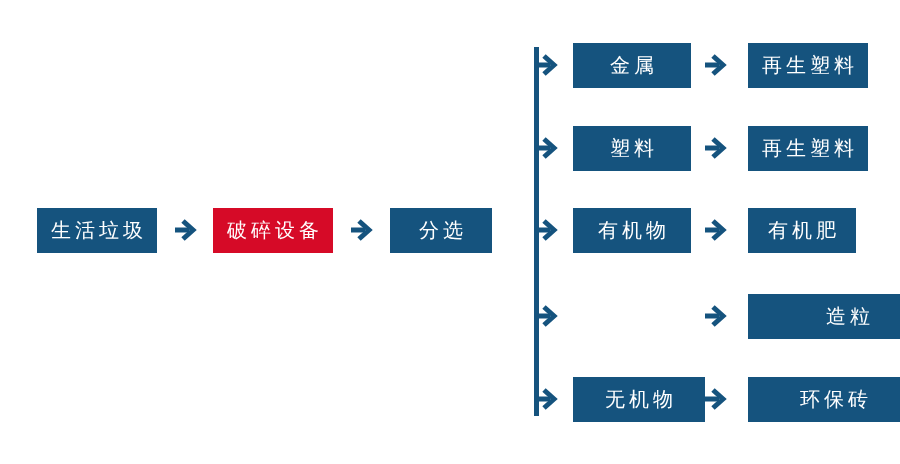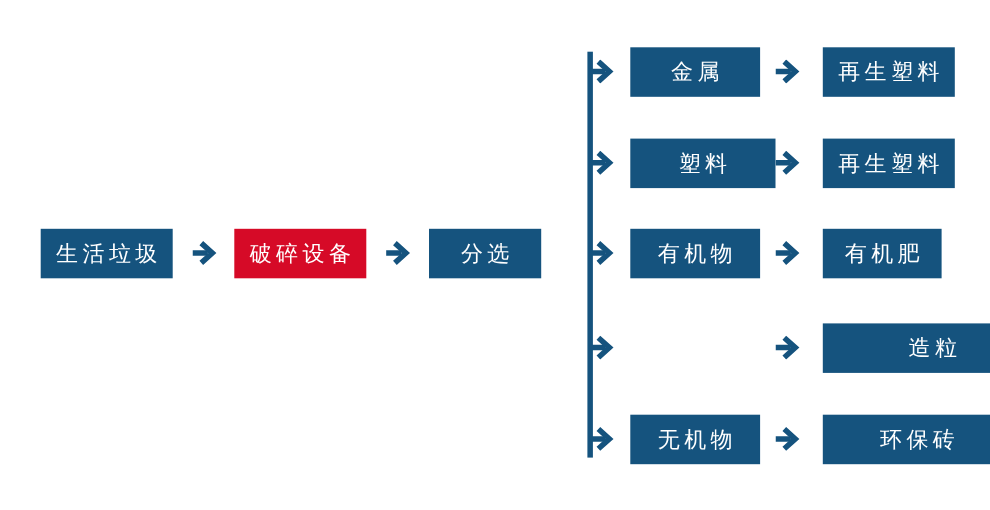--- a/index.html
+++ b/index.html
@@ -80,21 +80,21 @@
   <svg class="arrow" style="left:705px; top:54px;" viewBox="0 0 24 22">
     <path d="M0 11 H14"></path>
       <path d="M8 2 L18 11 L8 20"></path>
   </svg>
   <div class="node blue" style="left:748px; top:43px; width:120px;">再生塑料</div>
 
   <svg class="arrow" style="left:536px; top:137px;" viewBox="0 0 24 22">
     <path d="M0 11 H14"></path>
       <path d="M8 2 L18 11 L8 20"></path>
   </svg>
-  <div class="node blue" style="left:573px; top:126px; width:132px;">塑料</div>
+  <div class="node blue" style="left:573px; top:126px; width:118px;">塑料</div>
   <svg class="arrow" style="left:705px; top:137px;" viewBox="0 0 24 22">
     <path d="M0 11 H14"></path>
       <path d="M8 2 L18 11 L8 20"></path>
   </svg>
   <div class="node blue" style="left:748px; top:126px; width:120px;">再生塑料</div>
 
   <svg class="arrow" style="left:536px; top:219px;" viewBox="0 0 24 22">
     <path d="M0 11 H14"></path>
       <path d="M8 2 L18 11 L8 20"></path>
   </svg>
@@ -112,20 +112,20 @@
   <svg class="arrow" style="left:705px; top:305px;" viewBox="0 0 24 22">
     <path d="M0 11 H14"></path>
       <path d="M8 2 L18 11 L8 20"></path>
   </svg>
   <div class="node blue" style="left:748px; top:294px; width:120px;padding-left:40px;">造粒</div>
 
   <svg class="arrow" style="left:536px; top:388px;" viewBox="0 0 24 22">
     <path d="M0 11 H14"></path>
       <path d="M8 2 L18 11 L8 20"></path>
   </svg>
-  <div class="node blue" style="left:573px; top:377px; width:118px;">无机物</div>
+  <div class="node blue" style="left:573px; top:377px; width:132px;">无机物</div>
   <svg class="arrow" style="left:705px; top:388px;" viewBox="0 0 24 22">
     <path d="M0 11 H14"></path>
       <path d="M8 2 L18 11 L8 20"></path>
   </svg>
   <div class="node blue" style="left:748px; top:377px; width:140px;padding-left:16px;">环保砖</div>
 
 </div>
 
 </body></html>

